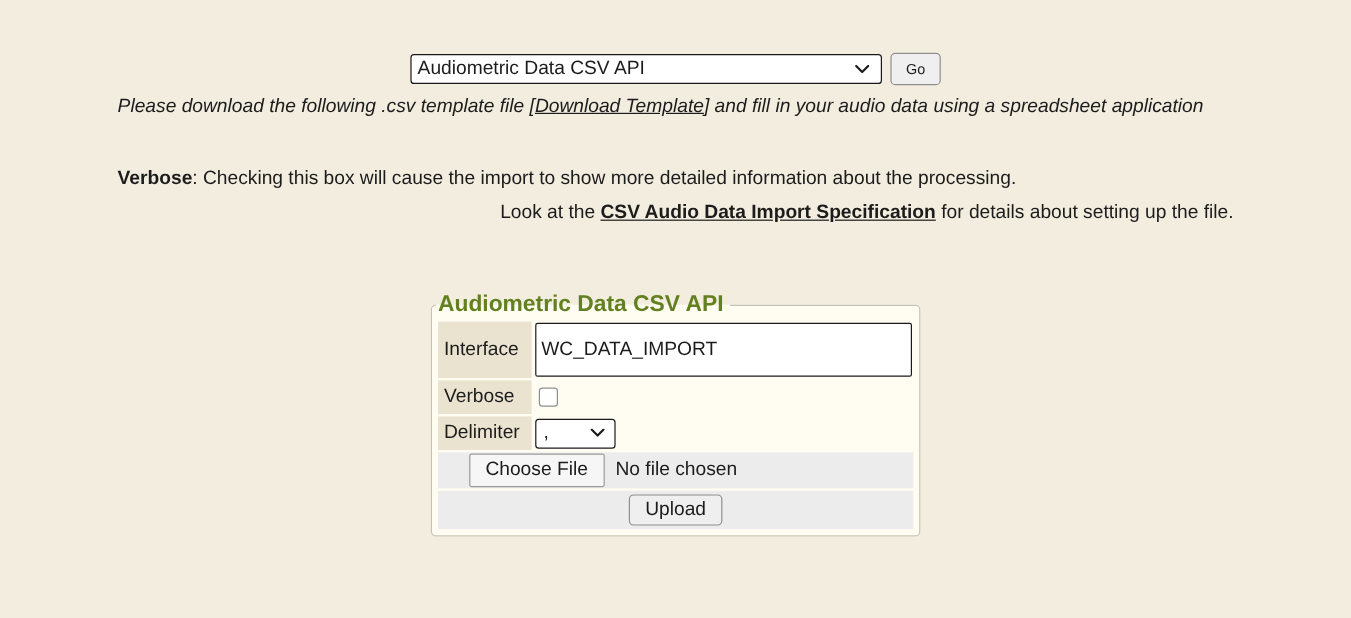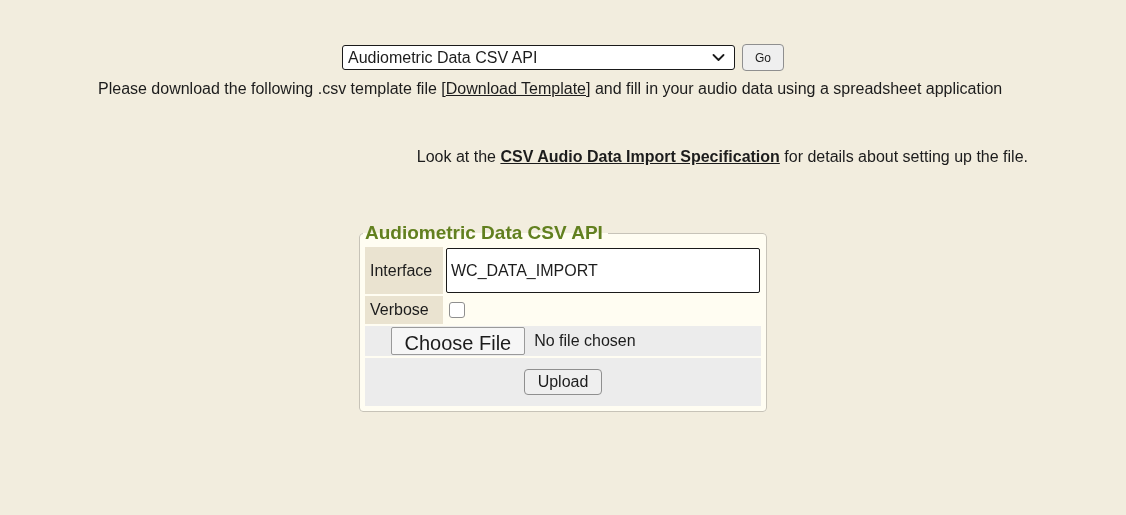--- a/index.html
+++ b/index.html
@@ -32,21 +32,21 @@
     padding:0 9px 0 5px;cursor:default;
   }
   .go-btn{
     height:27px;padding:0 12px;font-size:12px;
     background:var(--btn-bg);border:1px solid var(--btn-border);
     border-radius:4px;color:var(--text);
     font-family:inherit;cursor:pointer;
   }
   
   p{line-height:21px;margin:0;}
-  .intro{margin-top:7px;}
+  .intro{margin-top:7px;font-style:italic;}
   .notes{margin-top:18px;}
   .spec{margin-top:8px;text-align:right;}
   a.plain-link{color:var(--text);text-decoration:underline;cursor:pointer;}
   a.bold-link{color:var(--text);font-weight:bold;text-decoration:underline;cursor:pointer;}
   b{font-weight:bold;}
   
   fieldset{
     width:408px;margin:55px auto 0;
     background:var(--fieldset-bg);
     border:1px solid #C7C3B8;border-radius:4px;
@@ -77,21 +77,21 @@
   .delim-select{
     width:67px;height:25px;background:#FFFFFF;
     border:1px solid var(--ctl-border);border-radius:3px;
     display:flex;align-items:center;justify-content:space-between;
     padding:0 8px 0 6px;margin-left:0;cursor:default;
   }
   .file-widget{
     display:flex;align-items:center;width:345px;margin:0 auto;text-align:left;
   }
   .file-btn{
-    height:28px;padding:4px 13px;font-size:20px;font-family:inherit;
+    height:28px;padding:4px 13px;font-size:16px;font-family:inherit;
     background:#F6F6F6;border:1px solid #9A9A9A;border-radius:2px;
     color:var(--text);cursor:pointer;
   }
   .file-status{margin-left:9px;}
   .upload-btn{
     height:26px;padding:0 13px;font-size:16px;font-family:inherit;
     background:var(--btn-bg);border:1px solid var(--btn-border);
     border-radius:4px;color:var(--text);cursor:pointer;
   }
   .chevron{flex:0 0 auto;}
@@ -108,20 +108,21 @@
           <path d="M1.5 1l5 5 5-5" fill="none" stroke="#1a1a1a" stroke-width="1.8" stroke-linecap="round" stroke-linejoin="round"></path>
         </svg>
     </div>
     <button class="go-btn">Go</button>
   </div>
 
   <p class="intro"><span>Please download the following .csv template file [</span><a class="plain-link">Download Template</a><span>] and fill in your audio data using a spreadsheet application</span></p>
 
   <p class="notes">
     <br>
+    <span><b>Verbose</b><span>: Checking this box will cause the import to show more detailed information about the processing.</span></span>
   </p>
 
   <p class="spec"><span>Look at the </span><a class="bold-link">CSV Audio Data Import Specification</a><span> for details about setting up the file.</span></p>
 
   <fieldset>
     <legend>Audiometric Data CSV API</legend>
     <table>
       <tbody>
           <tr>
         <td class="label-cell">Interface</td>
@@ -129,29 +130,40 @@
           <input class="text-input" type="text" value="WC_DATA_IMPORT" style="">
         </td>
       </tr>
       <tr>
         <td class="label-cell">Verbose</td>
         <td class="value-cell">
           <div class="checkbox"></div>
         </td>
       </tr>
       <tr>
+        <td class="label-cell">Delimiter</td>
+        <td class="value-cell">
+          <div class="delim-select">
+            <span>,</span>
+            <svg class="chevron" width="12" height="8" viewBox="0 0 12 8">
+                  <path d="M1 1l5 5 5-5" fill="none" stroke="#1a1a1a" stroke-width="1.8" stroke-linecap="round" stroke-linejoin="round"></path>
+                </svg>
+          </div>
+        </td>
+      </tr>
+      <tr>
         <td class="gray-cell" colspan="2">
           <div class="file-widget">
             <button class="file-btn">Choose File</button>
             <span class="file-status">No file chosen</span>
           </div>
         </td>
       </tr>
       <tr>
-        <td class="gray-cell" colspan="2" style="height:48px;">
+        <td class="gray-cell" colspan="2" style="height:32px;">
           <button class="upload-btn">Upload</button>
         </td>
       </tr>
     </tbody>
       </table>
   </fieldset>
 
 </div>
 
 </body></html>

